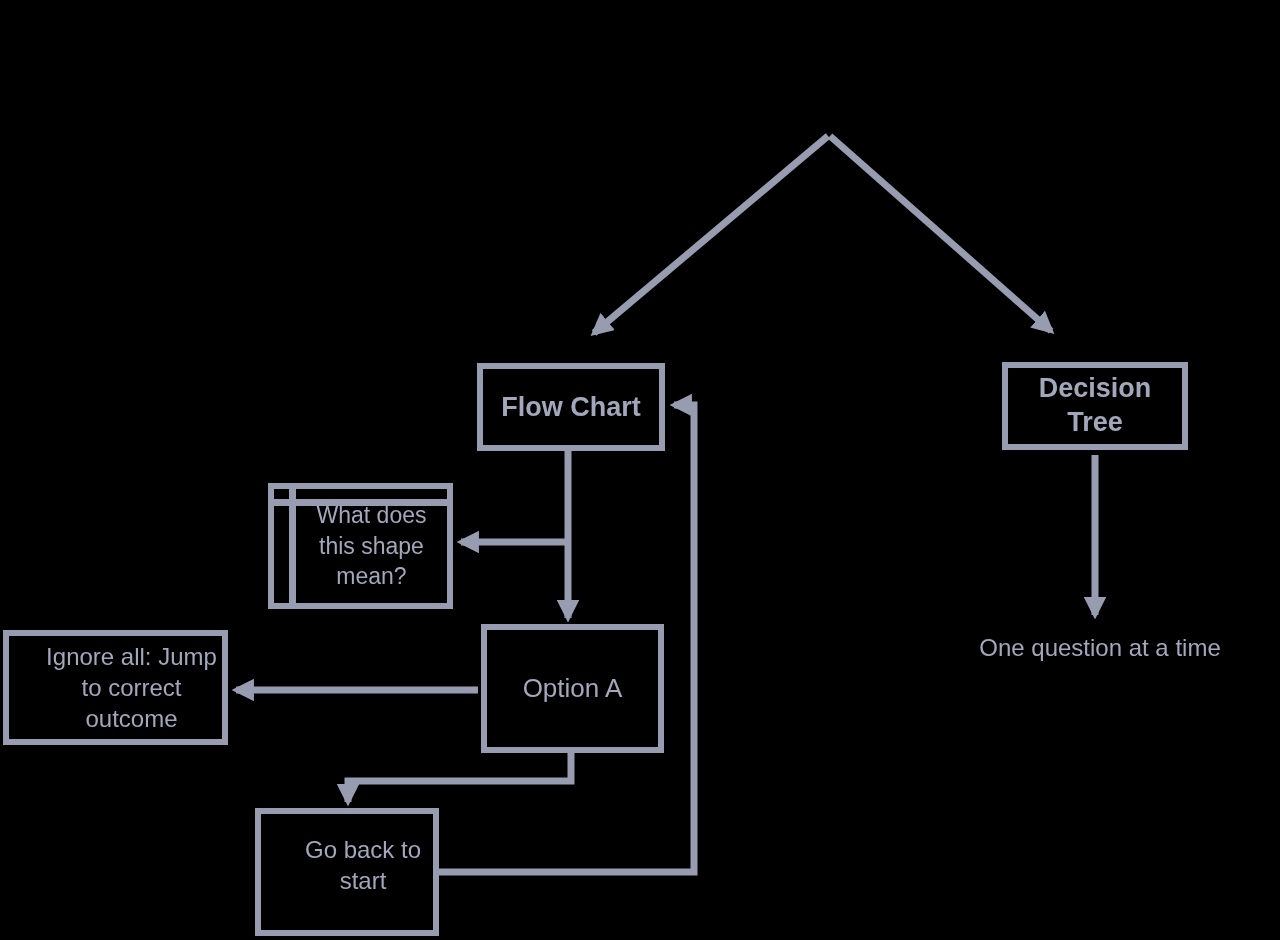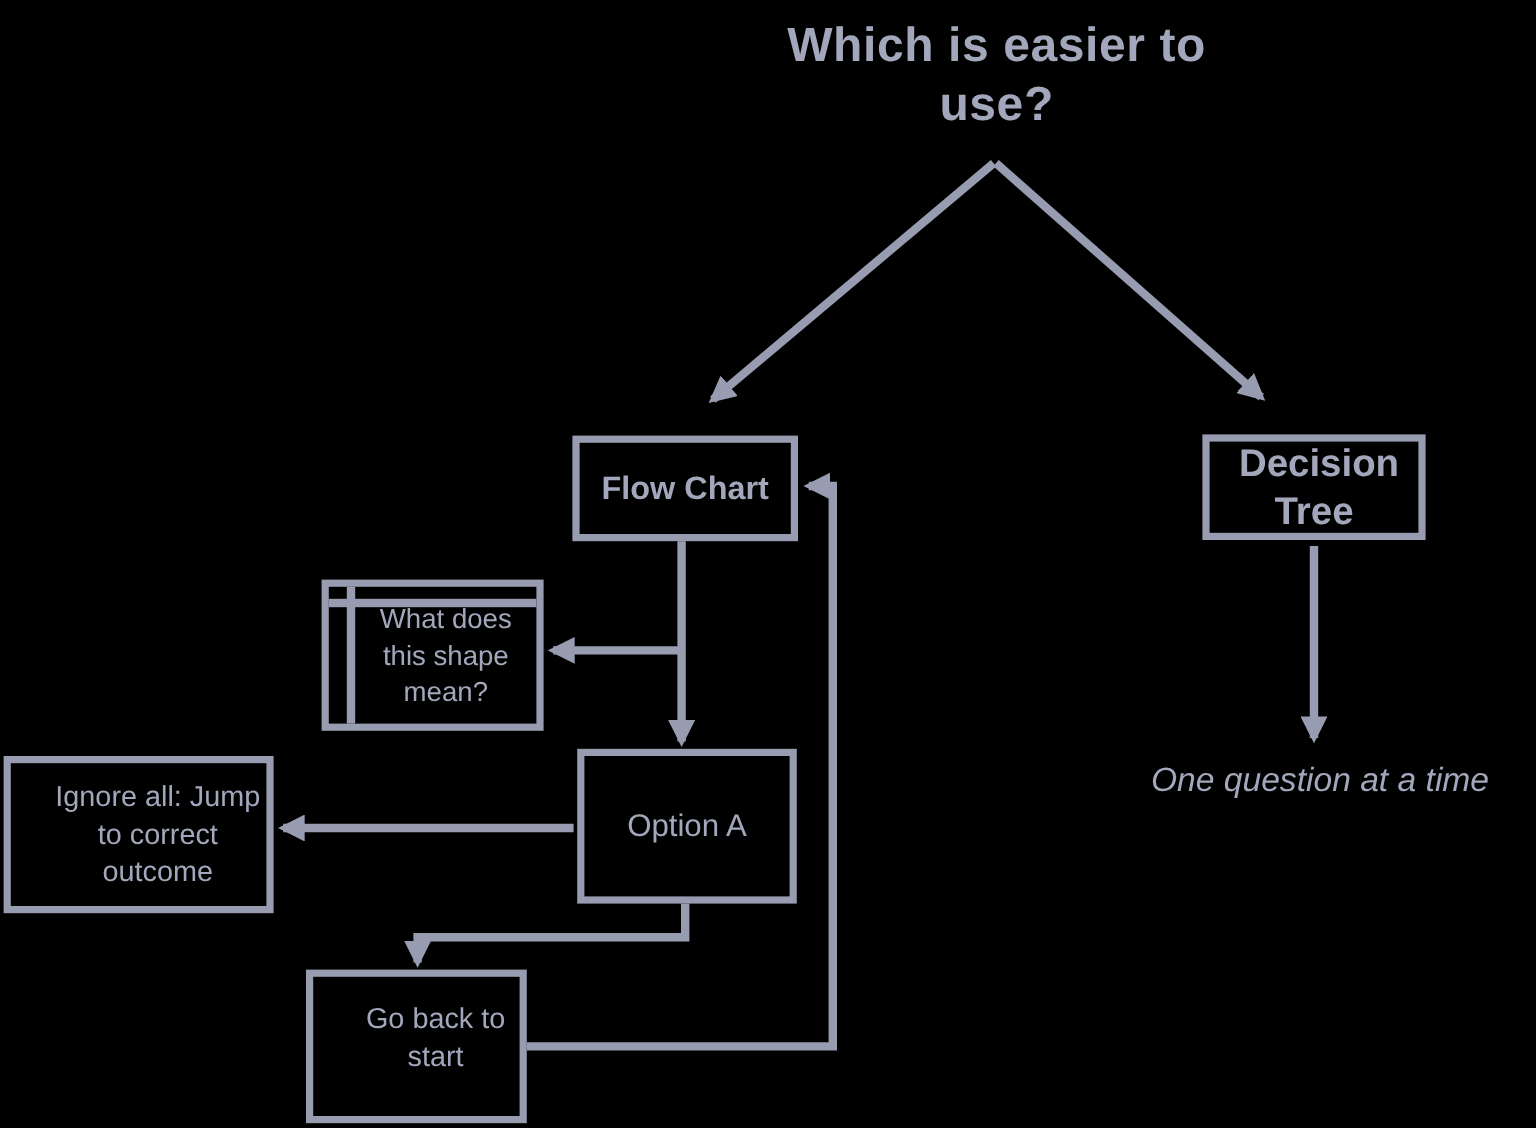--- a/index.html
+++ b/index.html
@@ -43,52 +43,50 @@
     border:6px solid var(--stroke);
     color:var(--text);
     display:flex;
     align-items:center;
     justify-content:center;
     text-align:center;
     background:var(--bg);
   }
   .node .lbl{display:block;}
   .flow-chart{left:477px;top:363px;width:188px;height:88px;font-size:27px;font-weight:bold;justify-content:center;}
-  .decision-tree{left:1002px;top:362px;width:186px;height:88px;font-size:32px;font-weight:bold;line-height:1.25;}
+  .decision-tree{left:1002px;top:362px;width:186px;height:88px;font-size:27px;font-weight:bold;line-height:1.25;}
   .decision-tree .lbl{width:125px;}
   .shape-box{left:268px;top:483px;width:185px;height:126px;font-size:23px;line-height:1.32;}
   .shape-box .lbl{width:122px;margin-left:22px;}
   .shape-box .hline{
     position:absolute;left:0;right:0;top:10px;height:7px;
     background:var(--stroke);
   }
   .shape-box .vline{
     position:absolute;left:15px;top:0;bottom:0;width:7px;
     background:var(--stroke);
   }
   .option-a{left:481px;top:624px;width:183px;height:129px;font-size:26px;text-align:center;}
-  .ignore-box{left:3px;top:630px;width:225px;height:131px;font-size:24px;line-height:1.3;padding-left:32px;}
+  .ignore-box{left:3px;top:630px;width:225px;height:115px;font-size:24px;line-height:1.3;padding-left:32px;}
   .ignore-box .lbl{width:195px;}
   .go-back-box{left:255px;top:808px;width:184px;height:128px;font-size:24px;line-height:1.3;padding-left:32px;}
   .go-back-box .lbl{width:140px;margin-bottom:14px;}
   .one-question{
     position:absolute;
     left:945px;top:634px;width:310px;
     color:var(--text);
-    font-size:28px;
+    font-size:24px;
     text-align:center;
-    font-style:italic;
   }
 </style>
 </head>
 <body>
 
 <div class="stage">
 
-  <h1 class="title">Which is easier to use?</h1>
 
   <svg class="connectors" xmlns="http://www.w3.org/2000/svg">
     <defs>
       <marker id="arrowhead" viewBox="0 0 10 10" refX="8" refY="5" markerWidth="3.2" markerHeight="3.2" orient="auto" markerUnits="strokeWidth">
         <path d="M0,0 L10,5 L0,10 Z"></path>
       </marker>
     </defs>
     <path class="link" d="M828,136 L594,333" marker-end="url(#arrowhead)"></path>
     <path class="link" d="M830,136 L1051,331" marker-end="url(#arrowhead)"></path>
     <path class="link" d="M568,450 L568,618" marker-end="url(#arrowhead)"></path>

